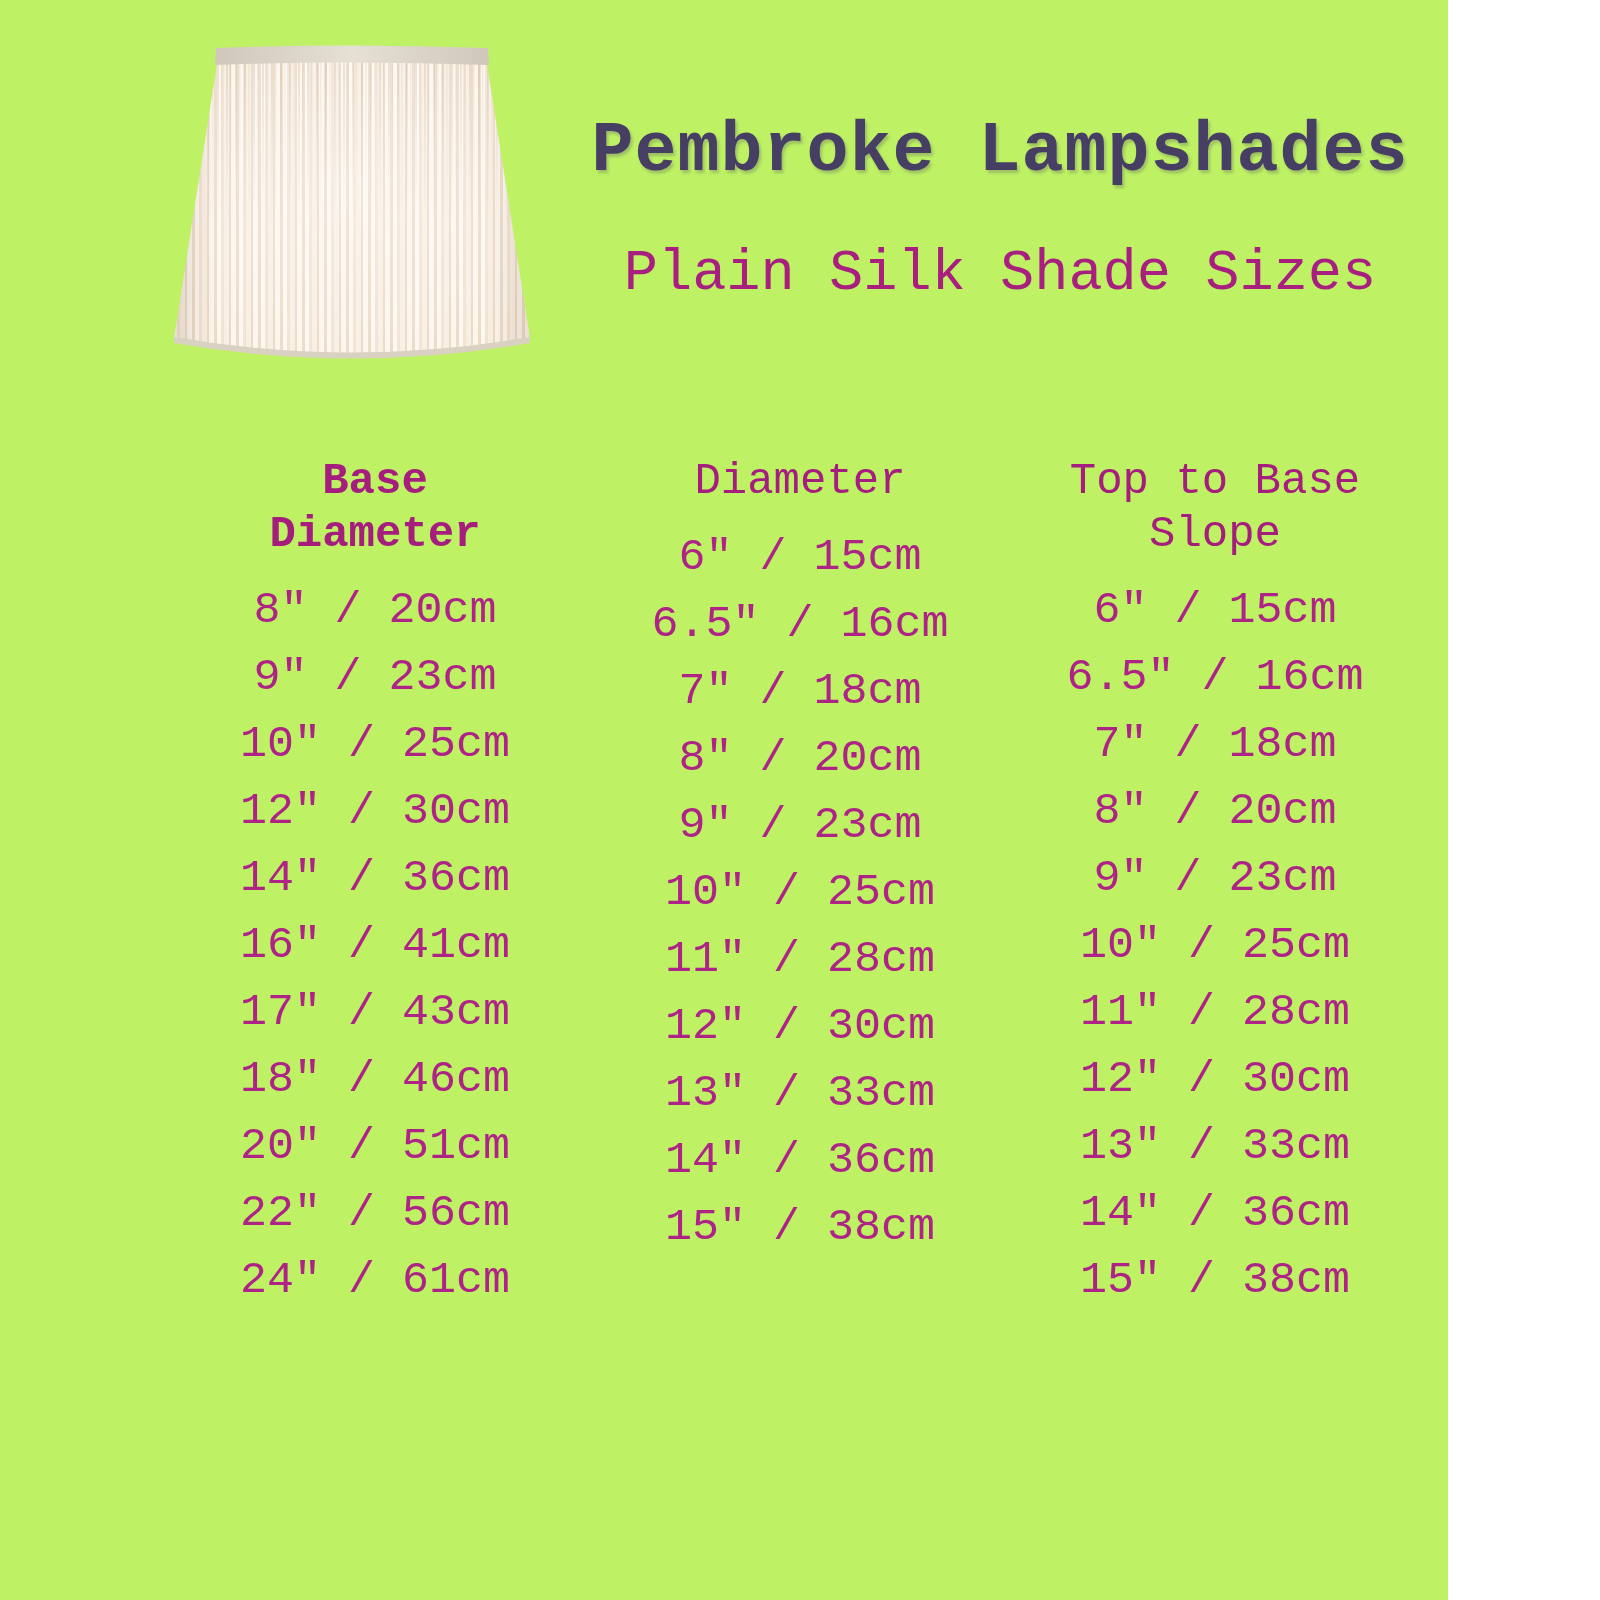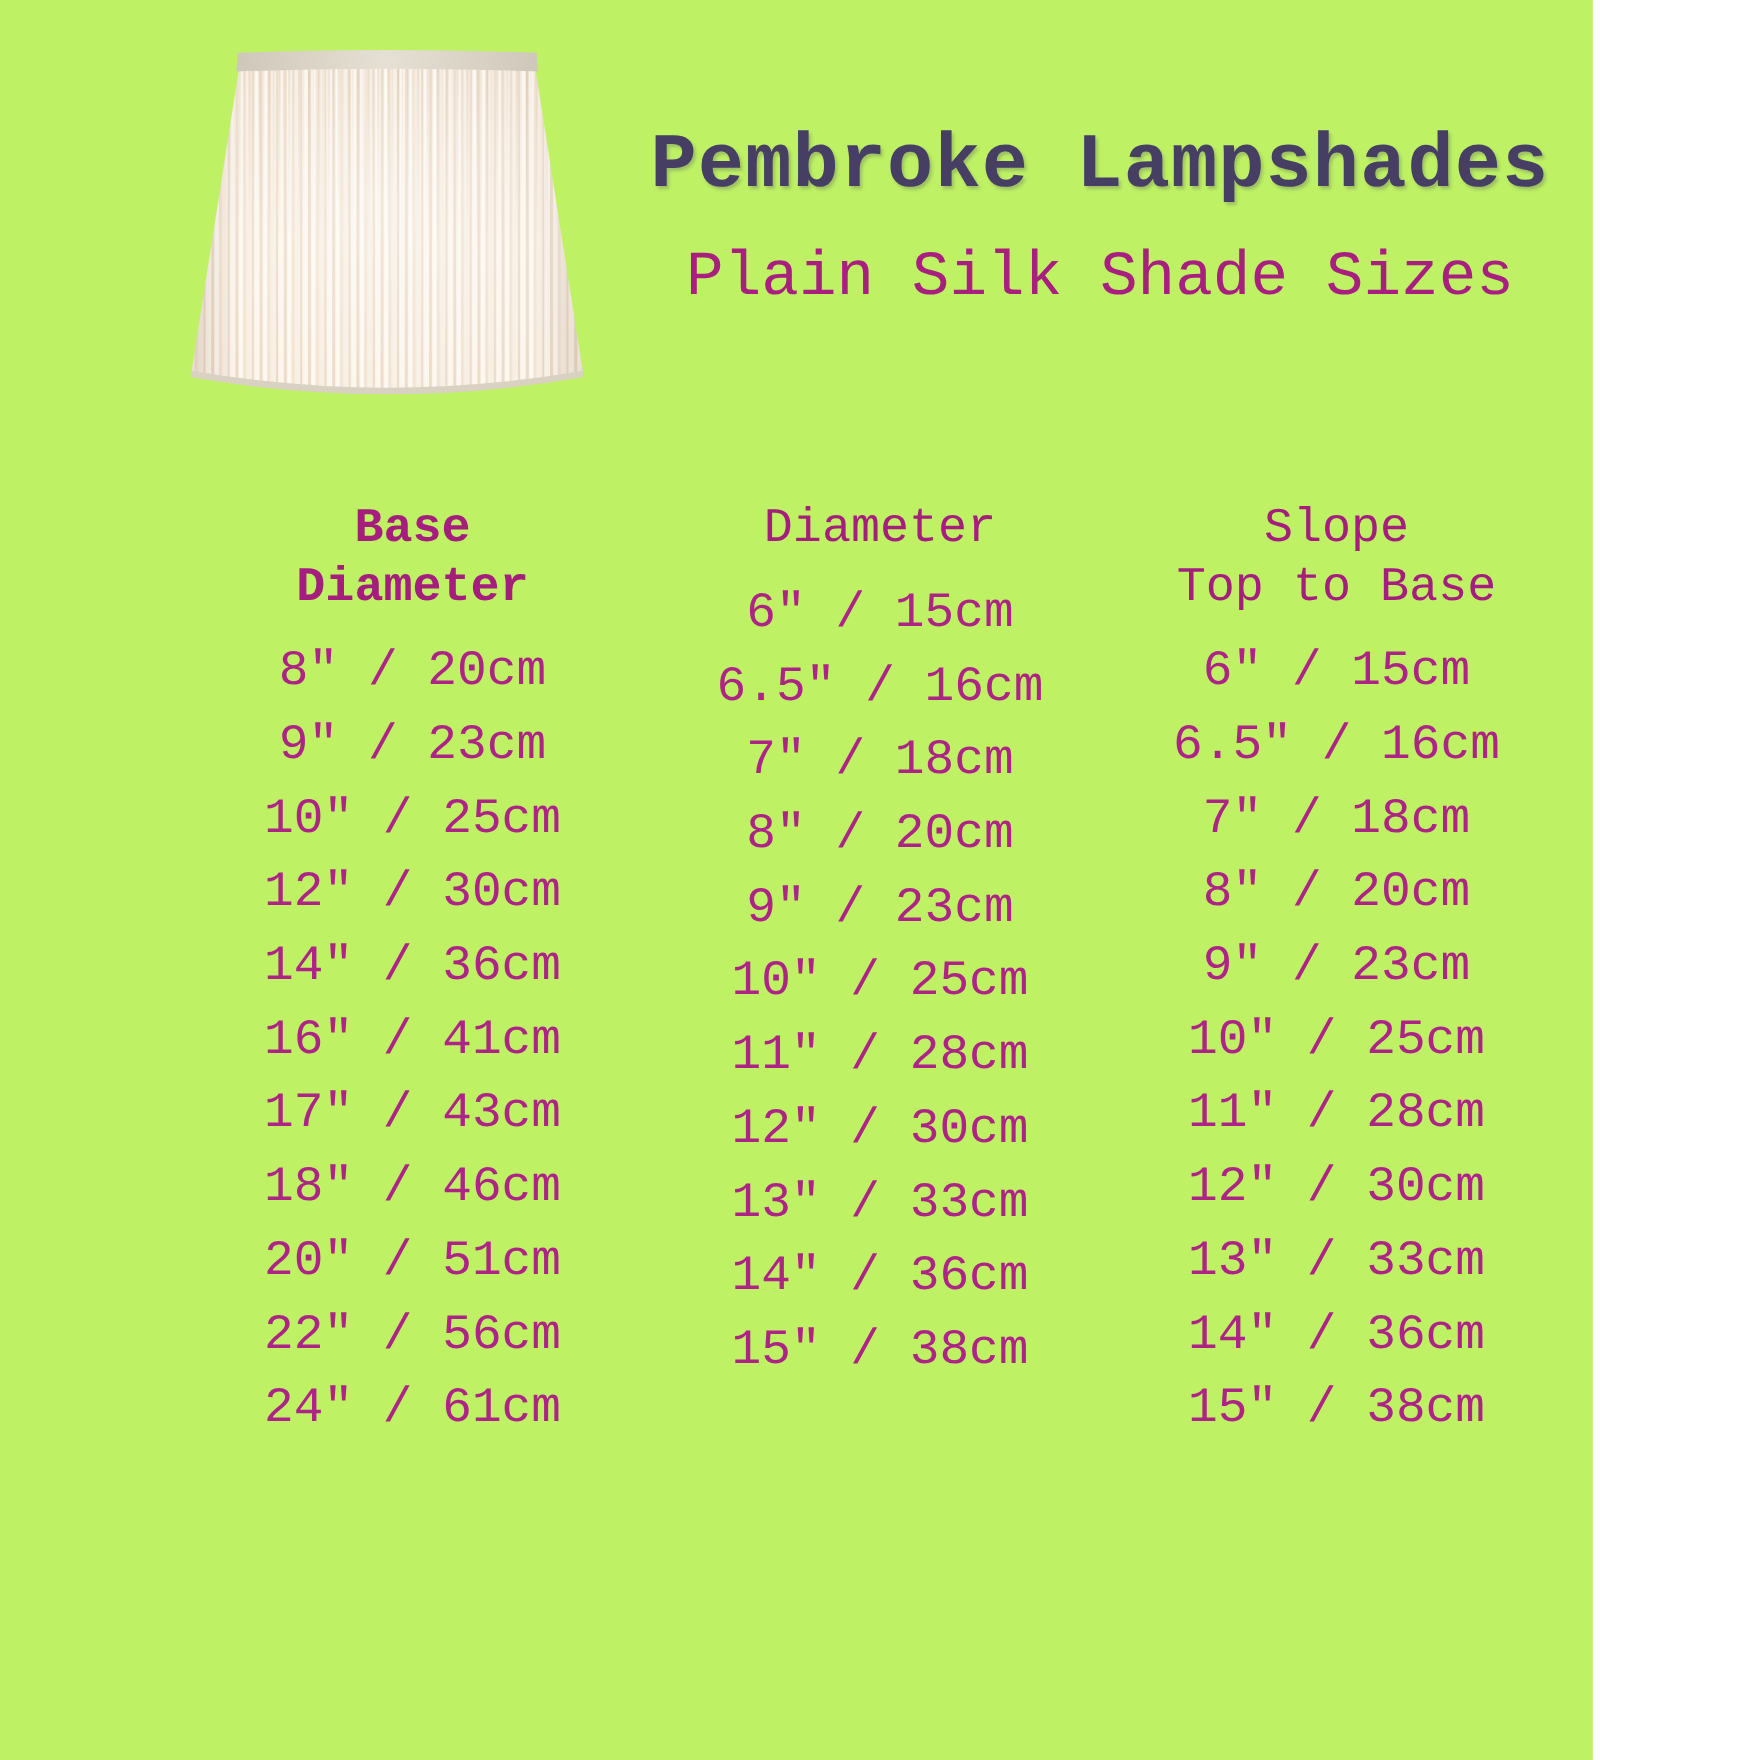--- a/index.html
+++ b/index.html
@@ -41,21 +41,21 @@
     font-size: 70px;
     line-height: 84px;
     font-weight: bold;
     color: #473e64;
     text-shadow: 2px 3px 3px rgba(71, 62, 100, 0.28);
     letter-spacing: 1px;
   }
   .brand h2 {
     margin: 0;
     position: absolute;
-    top: 220px;
+    top: 241px;
     left: 0;
     width: 100%;
     font-size: 57px;
     line-height: 66px;
     font-weight: normal;
     color: #a81f80;
   }
 
   
   .size-table .col {
@@ -182,22 +182,22 @@
         <div>11" / 28cm</div>
         <div>12" / 30cm</div>
         <div>13" / 33cm</div>
         <div>14" / 36cm</div>
         <div>15" / 38cm</div>
       </div>
     </div>
 
     <div class="col col-slope">
       <div class="col-header">
+        <div>Top to Base</div>
         <div>Slope</div>
-        <div>Top to Base</div>
       </div>
       <div class="col-rows">
         <div>6" / 15cm</div>
         <div>6.5" / 16cm</div>
         <div>7" / 18cm</div>
         <div>8" / 20cm</div>
         <div>9" / 23cm</div>
         <div>10" / 25cm</div>
         <div>11" / 28cm</div>
         <div>12" / 30cm</div>

